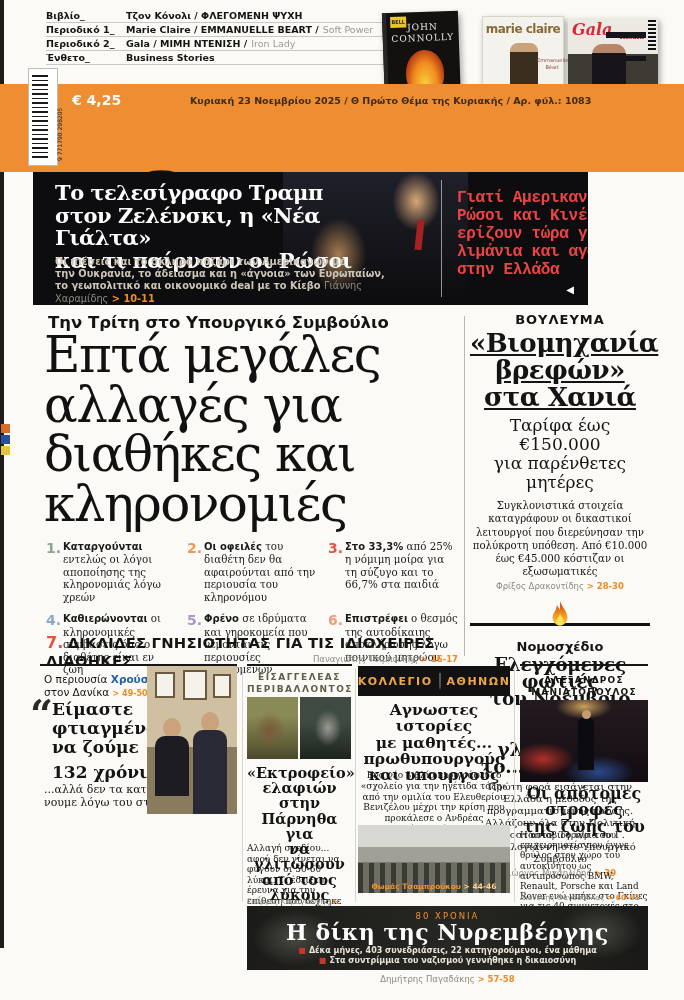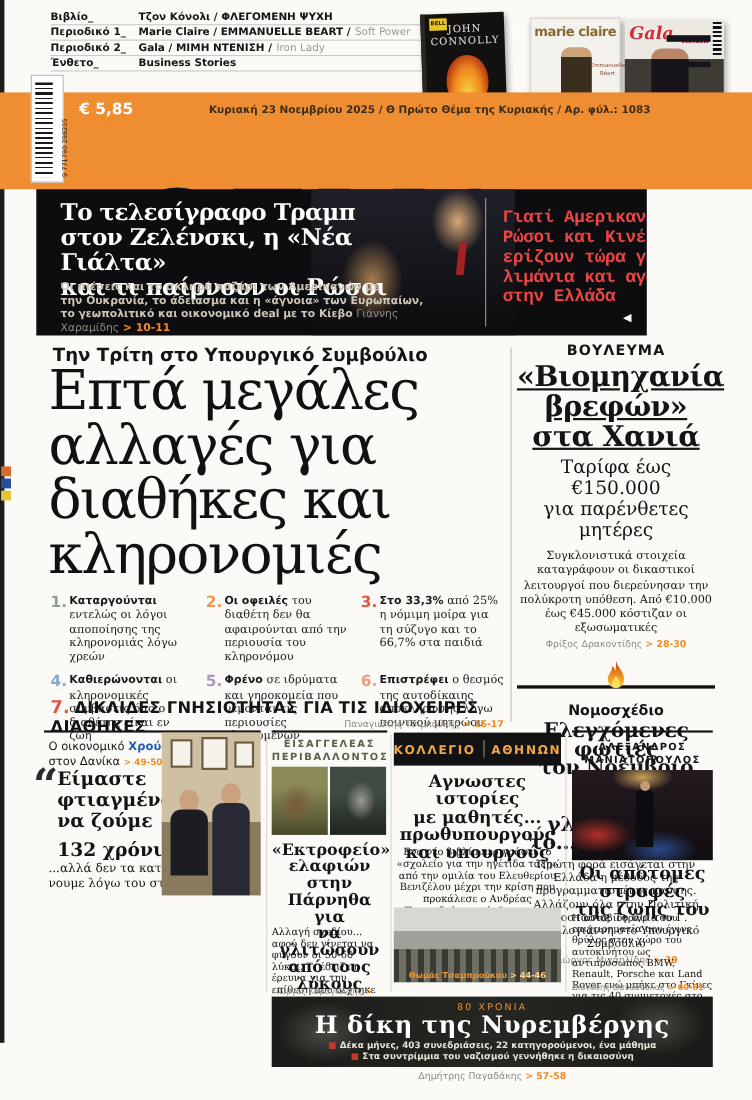--- a/index.html
+++ b/index.html
@@ -242,21 +242,21 @@
     <div class="gala-bar" style="left:44px;top:38px;width:34px;height:5px;"></div>
     <div class="gala-woman"></div>
     <div class="gala-spine"></div>
     <div class="gala-title">
       <span class="small">Iron</span>
       <span class="big">LADY</span>
     </div>
   </div>
 
   <div class="masthead">
-    <span class="price">€ 5,85</span>
+    <span class="price">€ 4,25</span>
     <span class="dateline">Κυριακή 23 Νοεμβρίου 2025  /  Θ Πρώτο Θέμα της Κυριακής  /  Αρ. φύλ.: 1083</span>
     <div class="barcode">
       <div class="barcode-stripes"></div>
       <div class="barcode-num">9 771790 298205</div>
     </div>
     <div class="logo-vert">ΠΡΩΤΟ</div>
     <div class="logo-bar"></div>
     <div class="logo-main">ΘΕΜΑ</div>
   </div>
 
@@ -367,21 +367,21 @@
   </div>
 
   <div class="col-rule" style="left:40px;width:197px;"></div>
   <div class="col-rule" style="left:247px;width:105px;"></div>
   <div class="col-rule" style="left:520px;width:128px;"></div>
   <div class="colsep" style="left:242px;"></div>
   <div class="colsep" style="left:355px;"></div>
   <div class="colsep" style="left:514px;"></div>
 
   <div class="chr-kicker">
-    <span>Ο οικονομικό </span><span class="name">Χρούσος</span><br>
+    <span>Ο περιουσία </span><span class="name">Χρούσος</span><br>
     <span>στον Δανίκα </span><span class="pg" style="font-size:8px;">&gt; 49-50</span>
   </div>
   <div class="chr-quote-open">“</div>
   <div class="chr-quote"><span class="pre">Είμαστε
 φτιαγμένοι
 να ζούμε
 132 χρόνια </span><span class="close">”</span></div>
   <div class="chr-sub pre">...αλλά δεν τα καταφέρ-
 νουμε λόγω του στρες</div>
   <div class="chr-photo">

